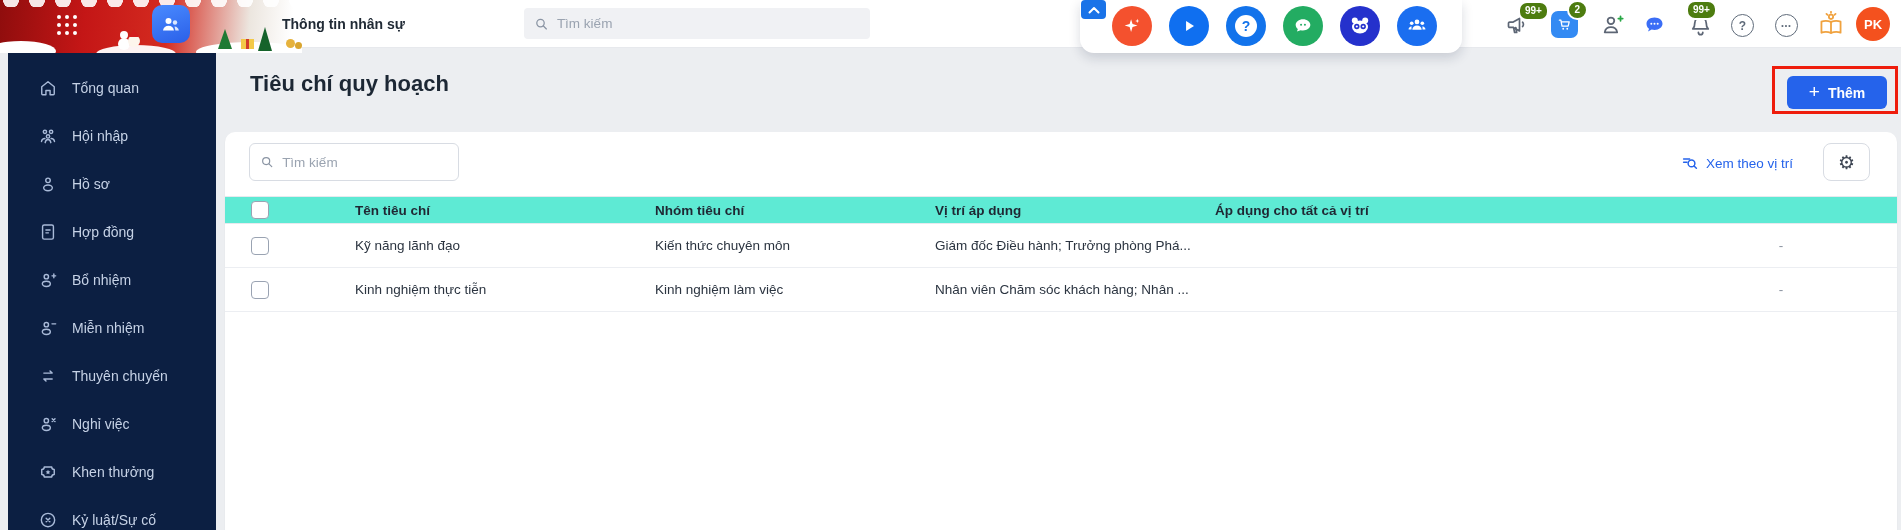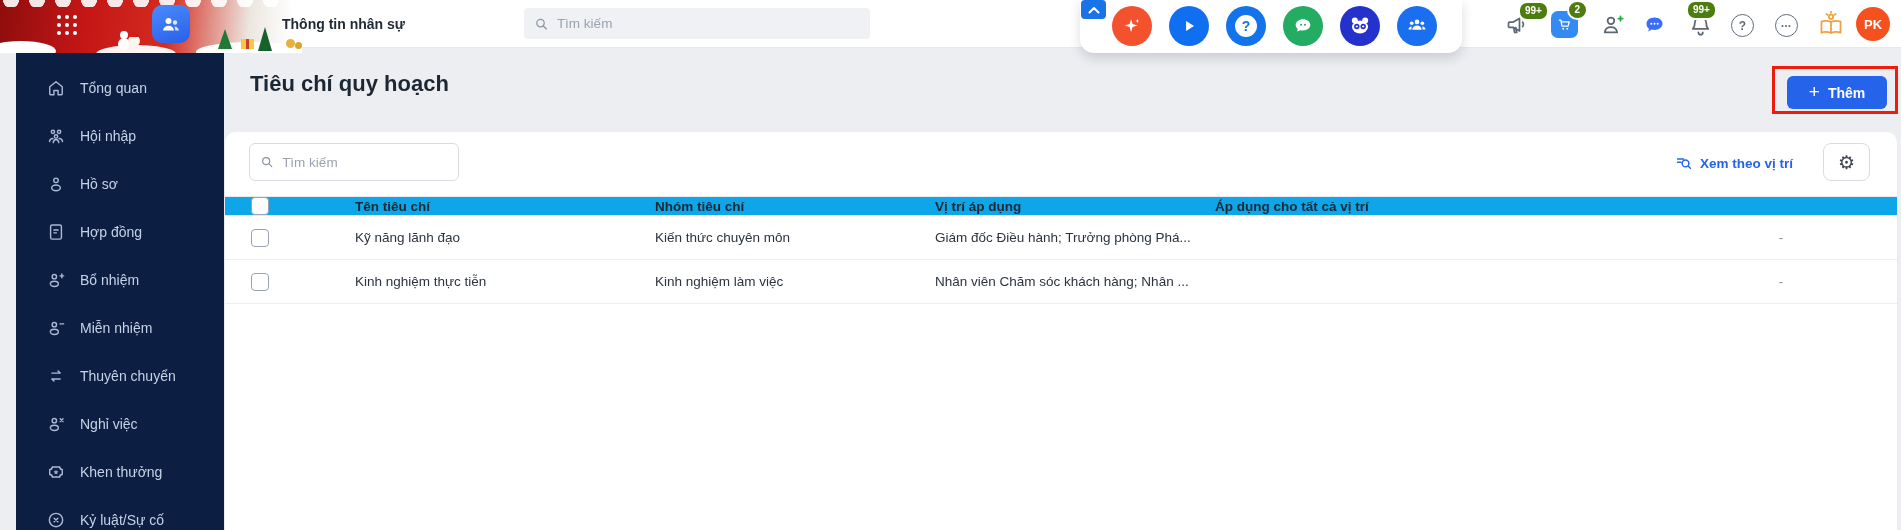--- a/index.html
+++ b/index.html
@@ -53,44 +53,44 @@
   .tb-ic { position:absolute; z-index:6; cursor:pointer; background:none; border:none; padding:0; }
   .badge { position:absolute; z-index:8; background:#4d7c0f; color:#fff; font-size:10px; font-weight:700; line-height:1;
     padding:3px 5px; border-radius:9px; border:2px solid #fff; white-space:nowrap; }
   .ring { width:23px; height:23px; border:1.8px solid #5f6b7a; border-radius:50%; color:#5f6b7a; font-weight:700; font-size:12px;
     display:flex; align-items:center; justify-content:center; background:#fff; }
   .cart-box { width:27px; height:27px; border-radius:7px; background:#338af3; display:flex; align-items:center; justify-content:center; }
   .avatar { position:absolute; left:1856px; top:7px; width:34px; height:34px; border-radius:50%; background:#f4511e; color:#fff;
     font-size:13px; font-weight:700; display:flex; align-items:center; justify-content:center; z-index:6; cursor:pointer; }
 
   
-  .sidebar { position:absolute; left:16px; top:48px; width:208px; height:482px; background:#0c1f42; z-index:3; padding-top:16px; }
+  .sidebar { position:absolute; left:8px; top:48px; width:208px; height:482px; background:#0c1f42; z-index:3; padding-top:16px; }
   .side-item { height:48px; display:flex; align-items:center; gap:14px; padding-left:30px; color:#c6d2e6; font-size:14px; cursor:pointer; }
   .side-item svg { flex:0 0 auto; color:#a9bad8; }
 
   
   .content { position:absolute; left:208px; top:48px; width:1693px; height:482px; background:#eceef1; }
   .page-title { position:absolute; left:42px; top:23px; font-size:22px; font-weight:700; color:#1c2734; }
   .add-btn { position:absolute; left:1579px; top:28px; width:100px; height:33px; background:#2563eb; color:#fff; border:none; border-radius:6px;
     font-size:14px; font-weight:600; font-family:inherit; cursor:pointer; display:flex; align-items:center; justify-content:center; gap:8px; }
   .add-btn .plus { font-size:19px; font-weight:400; line-height:1; margin-top:-2px; }
   .annotation { position:absolute; left:1564px; top:18px; width:126px; height:48px; border:3px solid #ee1c0c; z-index:9; pointer-events:none; }
 
   .card { position:absolute; left:17px; top:84px; width:1672px; height:398px; background:#fff; border-radius:10px 10px 0 0; box-shadow:0 1px 2px rgba(15,23,42,.05); }
   .card-search { position:absolute; left:24px; top:11px; width:210px; height:38px; border:1px solid #d8dce3; border-radius:6px;
     display:flex; align-items:center; gap:8px; padding:0 10px; background:#fff; }
   .card-search input { border:none; outline:none; font-size:13.5px; width:100%; color:#3c4450; font-family:inherit; }
   .card-search input::placeholder { color:#9aa3b0; }
-  .view-link { position:absolute; right:104px; top:22px; display:flex; align-items:center; gap:7px; color:#2563eb; font-size:13.5px; font-weight:700; cursor:pointer; white-space:nowrap; }
+  .view-link { position:absolute; right:104px; top:22px; display:flex; align-items:center; gap:7px; color:#2563eb; font-size:13.5px; font-weight:400; cursor:pointer; white-space:nowrap; }
   .gear-btn { position:absolute; right:27px; top:11px; width:47px; height:38px; border:1px solid #d8dce3; border-radius:8px; background:#fff;
     font-size:19px; color:#3f4754; cursor:pointer; display:flex; align-items:center; justify-content:center; }
 
   .tbl { position:absolute; left:0; top:64px; width:100%; }
   .tr { display:grid; grid-template-columns:130px 300px 280px 280px 450px 1fr; align-items:center; }
-  .tr-head { height:20px; background:#0ea5e9; border-top:1px solid #e7e9ee; border-bottom:1px solid #e7e9ee; font-weight:700; color:#1f2733; font-size:13.5px; }
+  .tr-head { height:28px; background:#5eead4; border-top:1px solid #e7e9ee; border-bottom:1px solid #e7e9ee; font-weight:700; color:#1f2733; font-size:13.5px; }
   .tr-row { height:44px; border-bottom:1px solid #eceef2; font-size:13.5px; color:#2b3440; cursor:pointer; }
   .cell-check { padding-left:26px; }
   .cbx { display:inline-block; width:18px; height:18px; border:1.6px solid #9aa3b2; border-radius:4px; background:#fff; cursor:pointer; vertical-align:middle; }
   .cell-dash { text-align:center; color:#8a93a0; }
 </style>
 </head>
 <body>
 
 <div class="page">
 

